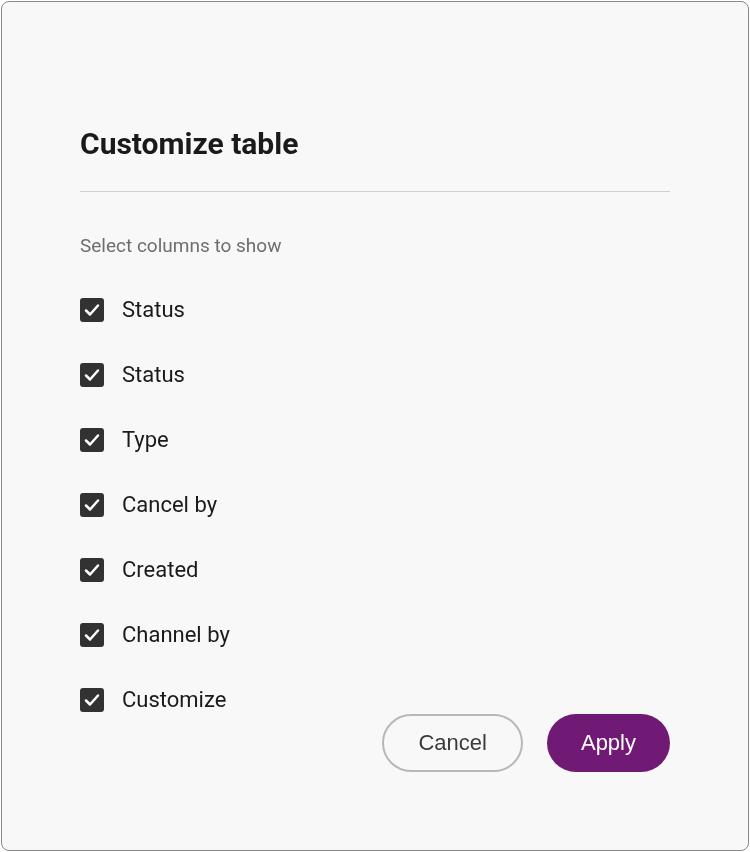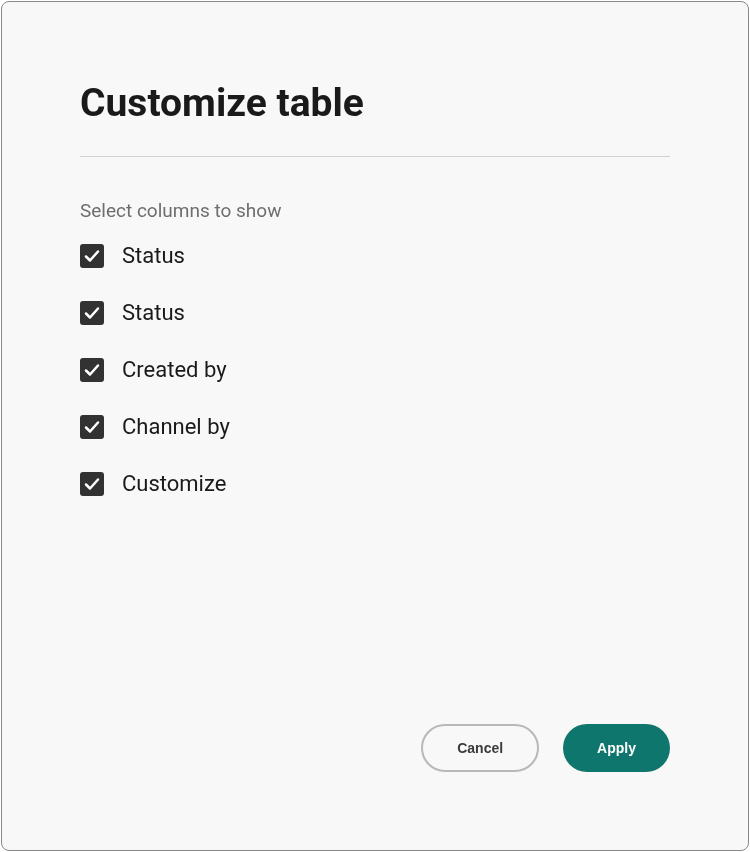--- a/index.html
+++ b/index.html
@@ -18,39 +18,40 @@
       width: 748px;
       height: 850px;
       margin: 1px;
       background: #f8f8f8;
       border: 1px solid #888;
       border-radius: 8px;
       padding: 78px 78px 40px 78px;
       position: relative;
     }
     .dialog-title {
-      font-size: 39px;
+      font-size: 30px;
       font-weight: 700;
       color: #1a1a1a;
       margin-bottom: 30px;
+      margin-top: 46px;
     }
     .divider {
       border: none;
       border-top: 1px solid #d0d0d0;
       margin-bottom: 42px;
     }
     .section-label {
       font-size: 19px;
       color: #6e6e6e;
-      margin-bottom: 21px;
+      margin-bottom: 40px;
     }
     .checkbox-list {
       display: flex;
       flex-direction: column;
-      gap: 32px;
+      gap: 40px;
     }
     .checkbox-row {
       display: flex;
       align-items: center;
       gap: 18px;
       cursor: pointer;
     }
     .checkbox {
       width: 24px;
       height: 24px;
@@ -70,35 +71,35 @@
       color: #1a1a1a;
     }
     .button-row {
       position: absolute;
       bottom: 78px;
       right: 78px;
       display: flex;
       gap: 24px;
     }
     .btn {
-      font-size: 14px;
-      font-weight: 700;
+      font-size: 22px;
+      font-weight: 400;
       padding: 14px 34px;
       border-radius: 30px;
       cursor: pointer;
       border: none;
       margin-top: 47px;
     }
     .btn-secondary {
       background: #f8f8f8;
       color: #3a3a3a;
       border: 2px solid #b8b8b8;
     }
     .btn-primary {
-      background: #0f766e;
+      background: #701a75;
       color: #fff;
     }
   </style>
 </head>
 <body>
 
 <div class="dialog">
   <h1 class="dialog-title">Customize table</h1>
   <hr class="divider">
   <div class="section-label">Select columns to show</div>
@@ -116,30 +117,46 @@
 
     <label class="checkbox-row">
       <span class="checkbox">
         <svg viewBox="0 0 16 16">
             <path d="M2 8.5 L6 12.5 L14 3.5" stroke="#fff" stroke-width="2.5" fill="none" stroke-linecap="round" stroke-linejoin="round"></path>
           </svg>
       </span>
       <span class="checkbox-label">Status</span>
     </label>
 
+    <label class="checkbox-row">
+      <span class="checkbox">
+        <svg viewBox="0 0 16 16">
+            <path d="M2 8.5 L6 12.5 L14 3.5" stroke="#fff" stroke-width="2.5" fill="none" stroke-linecap="round" stroke-linejoin="round"></path>
+          </svg>
+      </span>
+      <span class="checkbox-label">Type</span>
+    </label>
 
     <label class="checkbox-row">
       <span class="checkbox">
         <svg viewBox="0 0 16 16">
             <path d="M2 8.5 L6 12.5 L14 3.5" stroke="#fff" stroke-width="2.5" fill="none" stroke-linecap="round" stroke-linejoin="round"></path>
           </svg>
       </span>
-      <span class="checkbox-label">Created by</span>
+      <span class="checkbox-label">Cancel by</span>
     </label>
 
+    <label class="checkbox-row">
+      <span class="checkbox">
+        <svg viewBox="0 0 16 16">
+            <path d="M2 8.5 L6 12.5 L14 3.5" stroke="#fff" stroke-width="2.5" fill="none" stroke-linecap="round" stroke-linejoin="round"></path>
+          </svg>
+      </span>
+      <span class="checkbox-label">Created</span>
+    </label>
 
     <label class="checkbox-row">
       <span class="checkbox">
         <svg viewBox="0 0 16 16">
             <path d="M2 8.5 L6 12.5 L14 3.5" stroke="#fff" stroke-width="2.5" fill="none" stroke-linecap="round" stroke-linejoin="round"></path>
           </svg>
       </span>
       <span class="checkbox-label">Channel by</span>
     </label>
 

